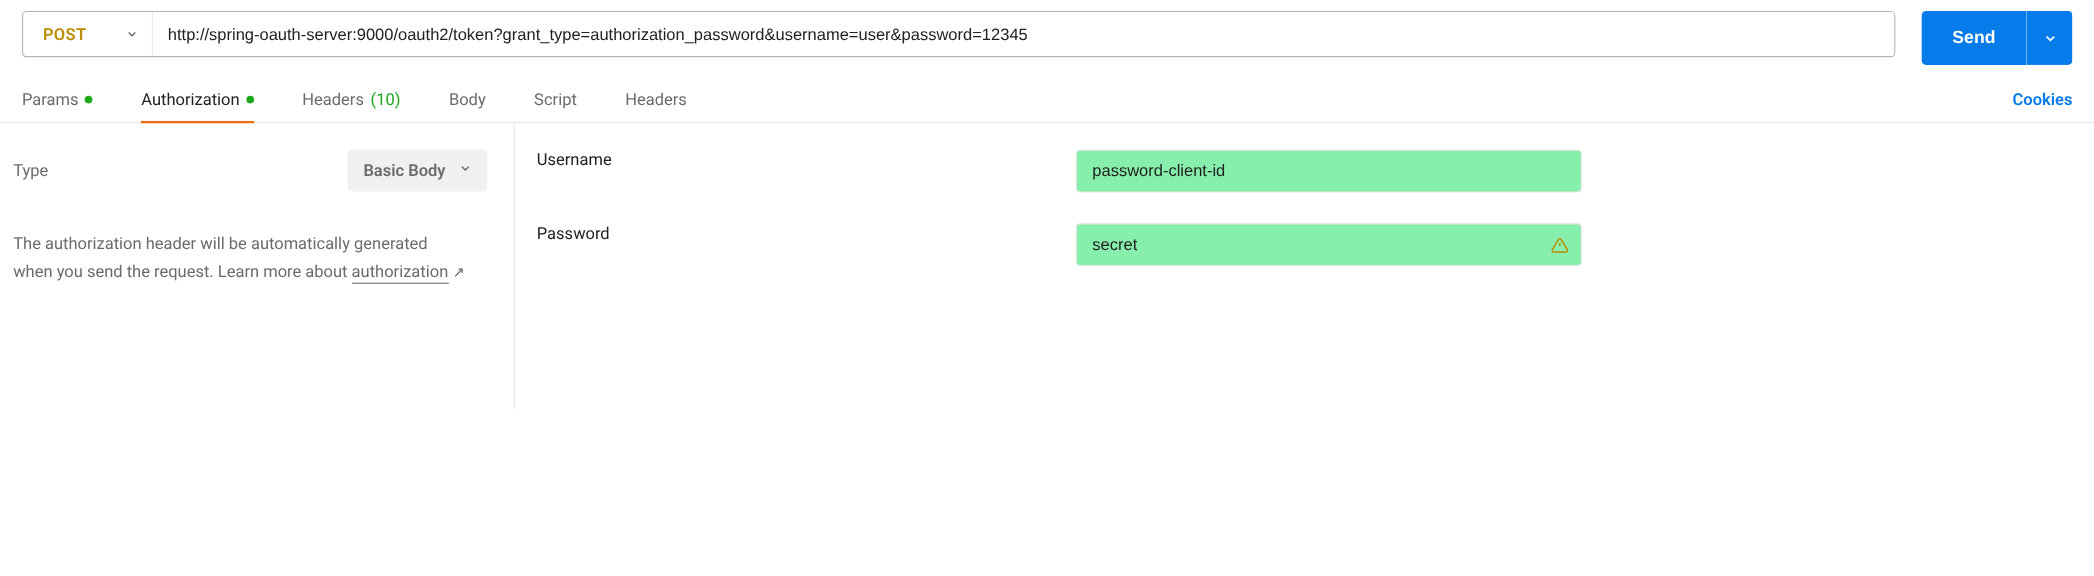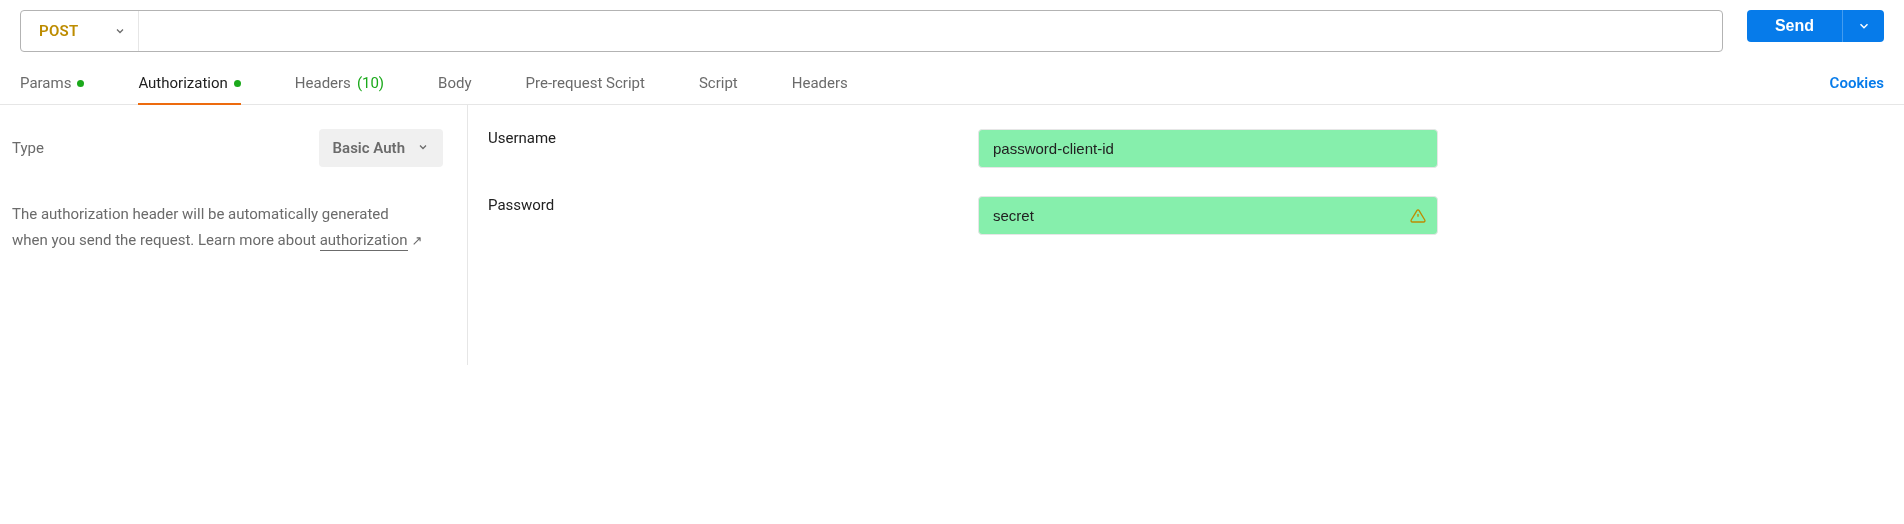--- a/index.html
+++ b/index.html
@@ -54,21 +54,21 @@
       outline: none;
       padding: 0 14px;
       font-size: 15px;
       color: #212121;
       text-overflow: ellipsis;
       white-space: nowrap;
       overflow: hidden;
     }
     .send-wrap {
       display: flex;
-      height: 32px;
+      height: 49px;
     }
     .send-button {
       background: #067bea;
       color: #ffffff;
       border: none;
       font-weight: 600;
       font-size: 16px;
       padding: 0 28px;
       border-top-left-radius: 4px;
       border-bottom-left-radius: 4px;
@@ -87,21 +87,21 @@
       cursor: pointer;
     }
     .tabs-row {
       display: flex;
       align-items: center;
       padding: 0 20px;
       border-bottom: 1px solid #e6e6e6;
     }
     .tabs {
       display: flex;
-      gap: 18px;
+      gap: 8px;
     }
     .tab {
       padding: 10px 18px 12px 18px;
       color: #6b6b6b;
       font-size: 15px;
       cursor: pointer;
       position: relative;
       display: flex;
       align-items: center;
       gap: 6px;
@@ -242,20 +242,21 @@
 <div class="request-bar">
   <div class="url-container">
     <div class="method-select">
       <span class="method-text">POST</span>
       <span class="chevron-down">
         <svg width="12" height="12" viewBox="0 0 24 24" fill="none" stroke="#6b6b6b" stroke-width="2.5">
             <polyline points="6 9 12 15 18 9"></polyline>
           </svg>
       </span>
     </div>
+    <input class="url-input" type="text" value="http://spring-oauth-server:9000/oauth2/token?grant_type=authorization_password&amp;username=user&amp;password=12345" style="">
   </div>
   <div class="send-wrap">
     <button class="send-button">Send</button>
     <button class="send-more">
       <svg width="14" height="14" viewBox="0 0 24 24" fill="none" stroke="#ffffff" stroke-width="2.5">
           <polyline points="6 9 12 15 18 9"></polyline>
         </svg>
     </button>
   </div>
 </div>
@@ -271,38 +272,35 @@
       <span class="dot"></span>
     </div>
     <div class="tab">
       <span>Headers</span>
       <span class="count">(10)</span>
     </div>
     <div class="tab">
       <span>Body</span>
     </div>
     <div class="tab">
-      <span>Pre-request Script</span>
-    </div>
-    <div class="tab">
       <span>Script</span>
     </div>
     <div class="tab">
       <span>Headers</span>
     </div>
   </div>
   <div class="cookies-link">Cookies</div>
 </div>
 
 <div class="body-area">
   <div class="sidebar">
     <div class="type-row">
       <span class="type-label">Type</span>
       <div class="type-select">
-        <span class="type-select-text">Basic Auth</span>
+        <span class="type-select-text">Basic Body</span>
         <span>
           <svg width="12" height="12" viewBox="0 0 24 24" fill="none" stroke="#6b6b6b" stroke-width="2.5">
               <polyline points="6 9 12 15 18 9"></polyline>
             </svg>
         </span>
       </div>
     </div>
     <div class="desc">
       <span>The authorization header will be automatically generated when you send the request. Learn more about </span>
       <a href="#" class="auth-link">authorization</a><span class="ext-icon">↗</span>

